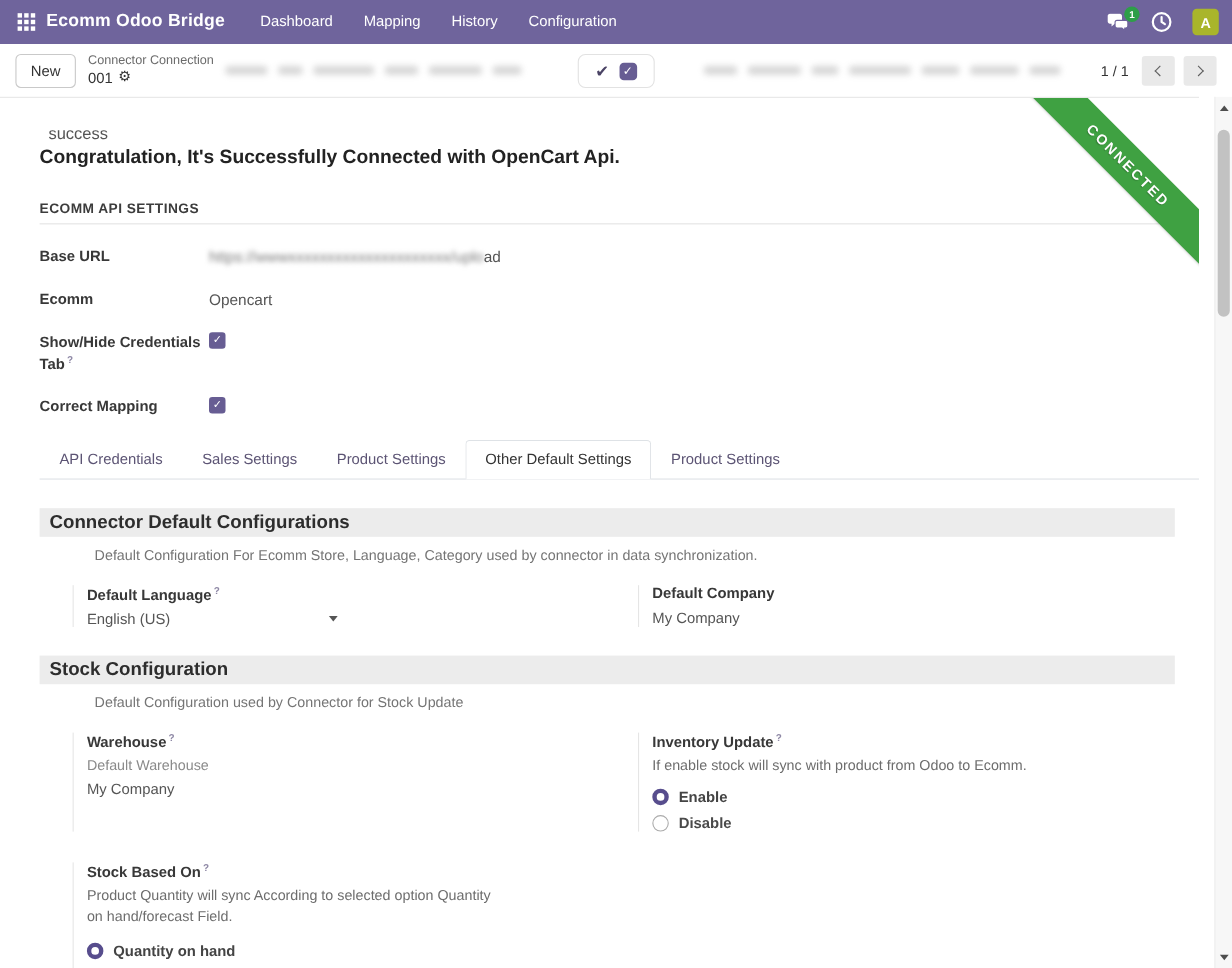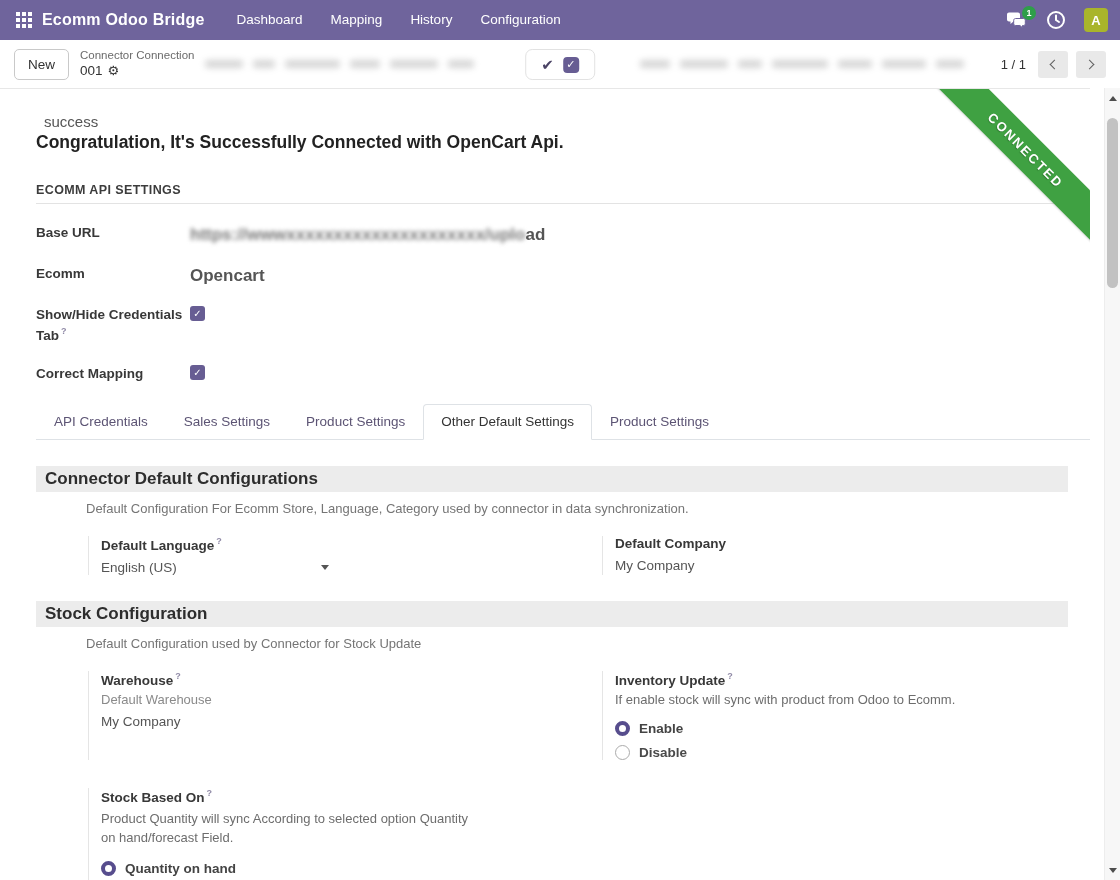--- a/index.html
+++ b/index.html
@@ -81,21 +81,21 @@
   }
   .success-badge { margin:24px 0 2px 44px; font-size:15px; color:#555; }
   .sheet-title { margin-left:36px; font-size:17.5px; font-weight:bold; color:#222; }
   
   .section-caption {
     margin:30px 36px 0 36px; padding-bottom:6px; border-bottom:1px solid #e3e3e3;
     font-size:12.5px; font-weight:bold; color:#3c3c3c; letter-spacing:.4px;
   }
   .field-row { display:grid; grid-template-columns:154px 1fr; margin:20px 0 0 36px; align-items:start; }
   .field-label { font-weight:bold; color:#383838; font-size:13.5px; line-height:1.4; max-width:150px; }
-  .field-value { color:#555; font-size:17px; padding-top:1px;font-weight:bold; }
+  .field-value { color:#555; font-size:14px; padding-top:1px; }
   .masked { filter:blur(2.3px); color:#7a7a7a; }
   .help { color:#8f89a6; font-size:9px; vertical-align:super; font-weight:bold; margin-left:2px; }
   .cbx {
     width:15px; height:15px; background:#675D93; border-radius:3px; color:#fff;
     font-size:10px; display:flex; align-items:center; justify-content:center;
     cursor:pointer; font-family:"DejaVu Sans",sans-serif;
   }
   
   .tabs { display:flex; margin:20px 0 0 36px; padding-right:22px; border-bottom:1px solid #dee2e6; align-items:flex-end; }
   .tab {
@@ -108,21 +108,21 @@
   }
   
   .section-bar {
     margin:26px 22px 0 36px; background:#ececec; padding:3px 9px;
     font-size:17px; font-weight:bold; color:#2d2d2d;
   }
   .section-desc { margin:9px 22px 0 86px; color:#757575; font-size:13px; }
   
   .settings-row { display:flex; margin:20px 0 0 36px; }
   .setting-box { border-left:1px solid #e5e5e5; padding-left:12px; }
-  .setting-box.col-left  { margin-left:52px; width:464px; }
+  .setting-box.col-left  { margin-left:30px; width:464px; }
   .setting-box.col-right { margin-left:50px; width:440px; }
   .setting-label { font-weight:bold; color:#383838; font-size:13.5px; }
   .setting-value { color:#555; font-size:13.5px; margin-top:7px; }
   .setting-sub { color:#8a8a8a; font-size:13px; margin-top:5px; }
   .select-line { display:flex; align-items:center; justify-content:space-between; width:228px; margin-top:7px; cursor:pointer; }
   .select-text { color:#555; font-size:13.5px; }
   .caret-down { width:0; height:0; border-left:4px solid transparent; border-right:4px solid transparent; border-top:5px solid #555; }
   .radio-row { display:flex; align-items:center; gap:9px; margin-top:9px; cursor:pointer; }
   .radio { width:15px; height:15px; border-radius:50%; border:1px solid #ababab; background:#fff; flex:none; }
   .radio.checked { border:4.5px solid #574D8D; }

